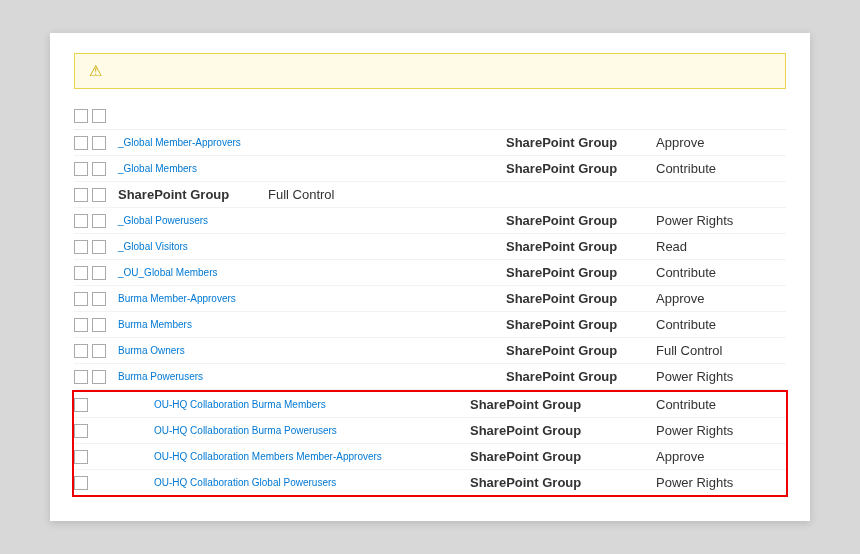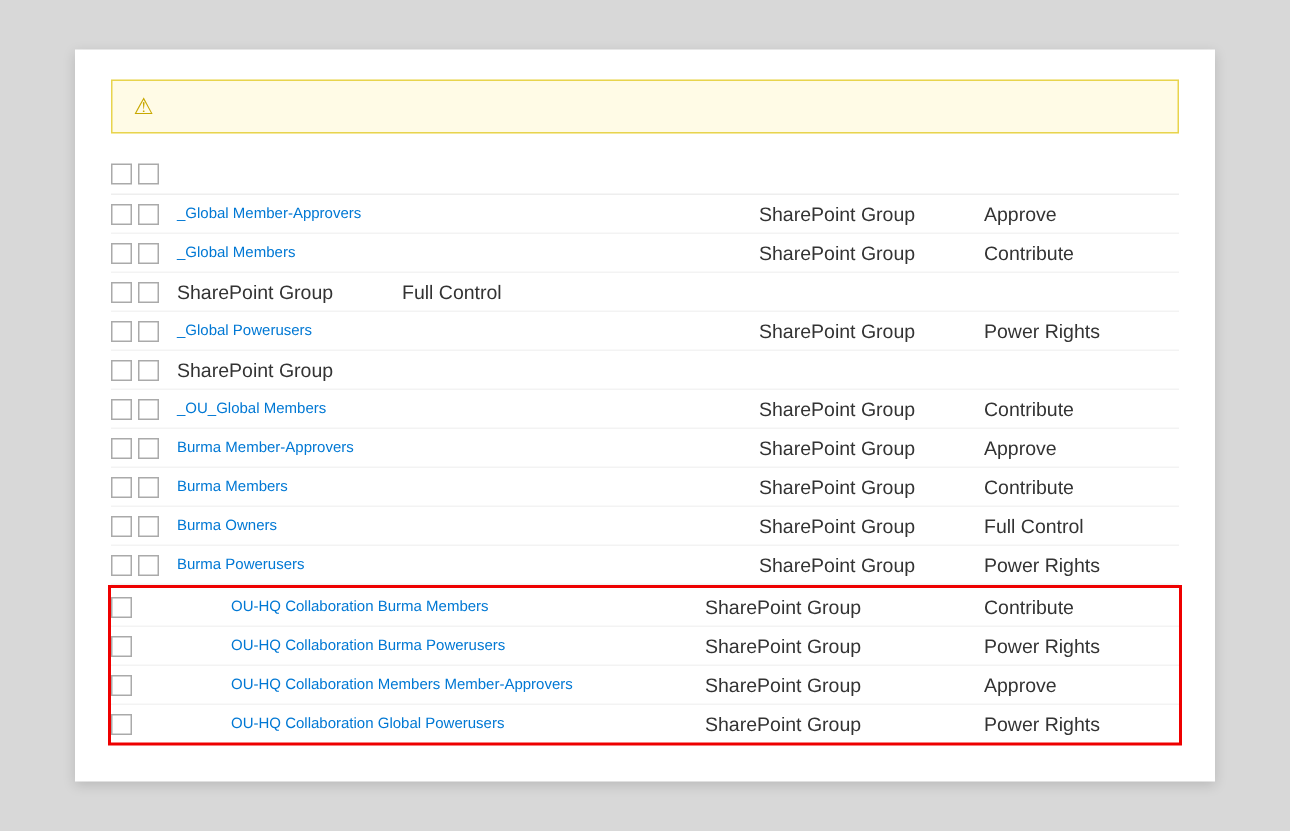--- a/index.html
+++ b/index.html
@@ -39,21 +39,21 @@
       width: 100%;
     }
     .table-header {
       display: flex;
       align-items: center;
       padding: 4px 0 6px 0;
       border-bottom: 1px solid #eee;
     }
     .col-check { width: 44px; display: flex; align-items: center; gap: 4px; flex-shrink: 0; }
     .col-name { flex: 1; }
-    .col-type { width: 150px; flex-shrink: 0; }
+    .col-type { width: 150px; flex-shrink: 0; font-weight: bold; }
     .col-perm { width: 130px; flex-shrink: 0; }
     .header-label { font-size: 12px; color: #0078d4; font-weight: 500; }
     .header-label.name { color: #0078d4; }
     .table-row {
       display: flex;
       align-items: center;
       padding: 5px 0;
       border-bottom: 1px solid #f3f3f3;
     }
     .row-check { width: 44px; display: flex; align-items: center; gap: 4px; flex-shrink: 0; }
@@ -135,21 +135,23 @@
     </div>
     <div class="row-name col-name">_Global Powerusers</div>
     <div class="row-type col-type">SharePoint Group</div>
     <div class="row-perm col-perm">Power Rights</div>
   </div>
         <div class="table-row">
     <div class="row-check col-check">
       <div class="checkbox"></div>
       <div class="checkbox"></div>
     </div>
-    <div class="row-type col-type">SharePoint Group</div>
+    <div class="row-name col-name">_Global Visitors</div>
+    <div class="row-type col-type">SharePoint Group</div>
+    <div class="row-perm col-perm">Read</div>
   </div>
         <div class="table-row">
     <div class="row-check col-check">
       <div class="checkbox"></div>
       <div class="checkbox"></div>
     </div>
     <div class="row-name col-name">_OU_Global Members</div>
     <div class="row-type col-type">SharePoint Group</div>
     <div class="row-perm col-perm">Contribute</div>
   </div>

